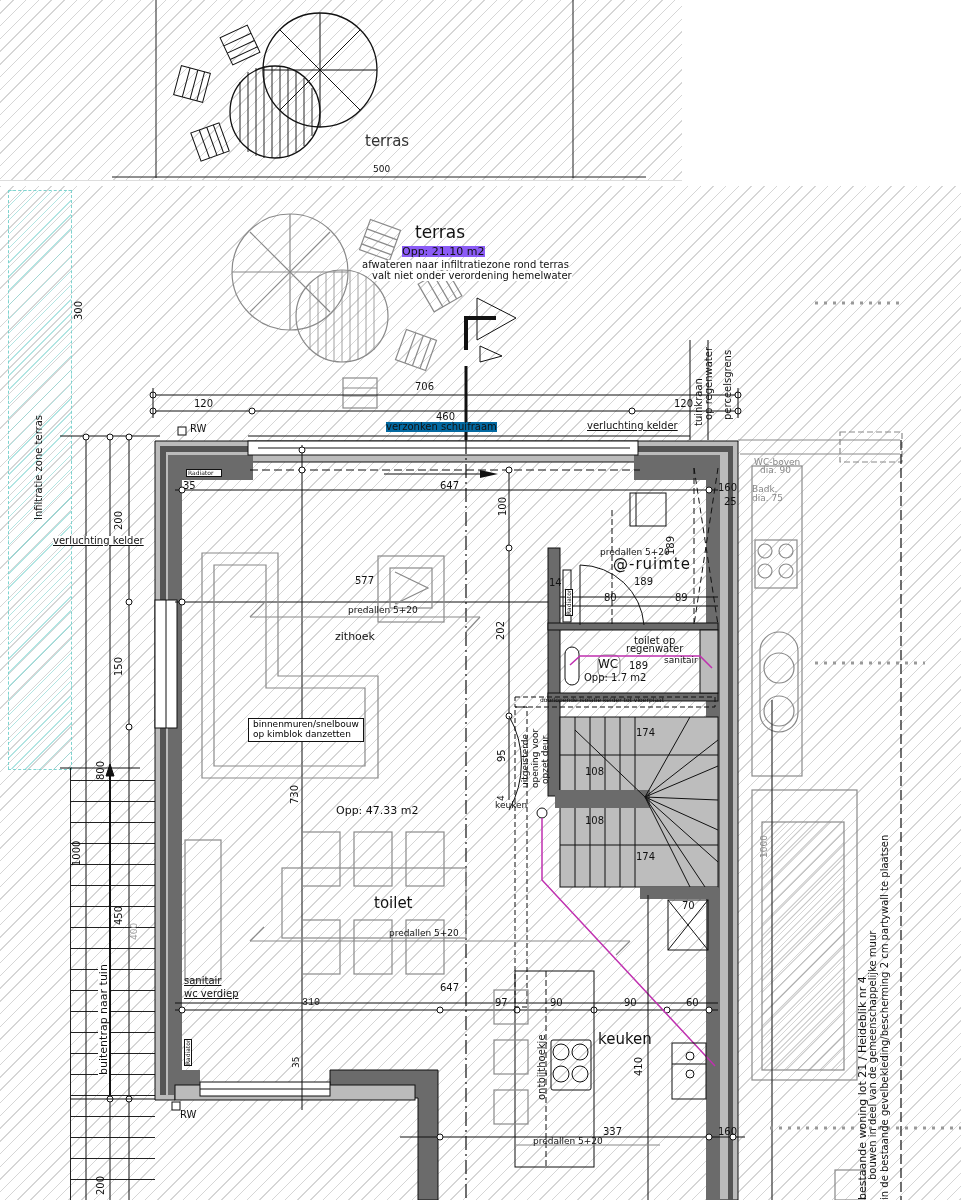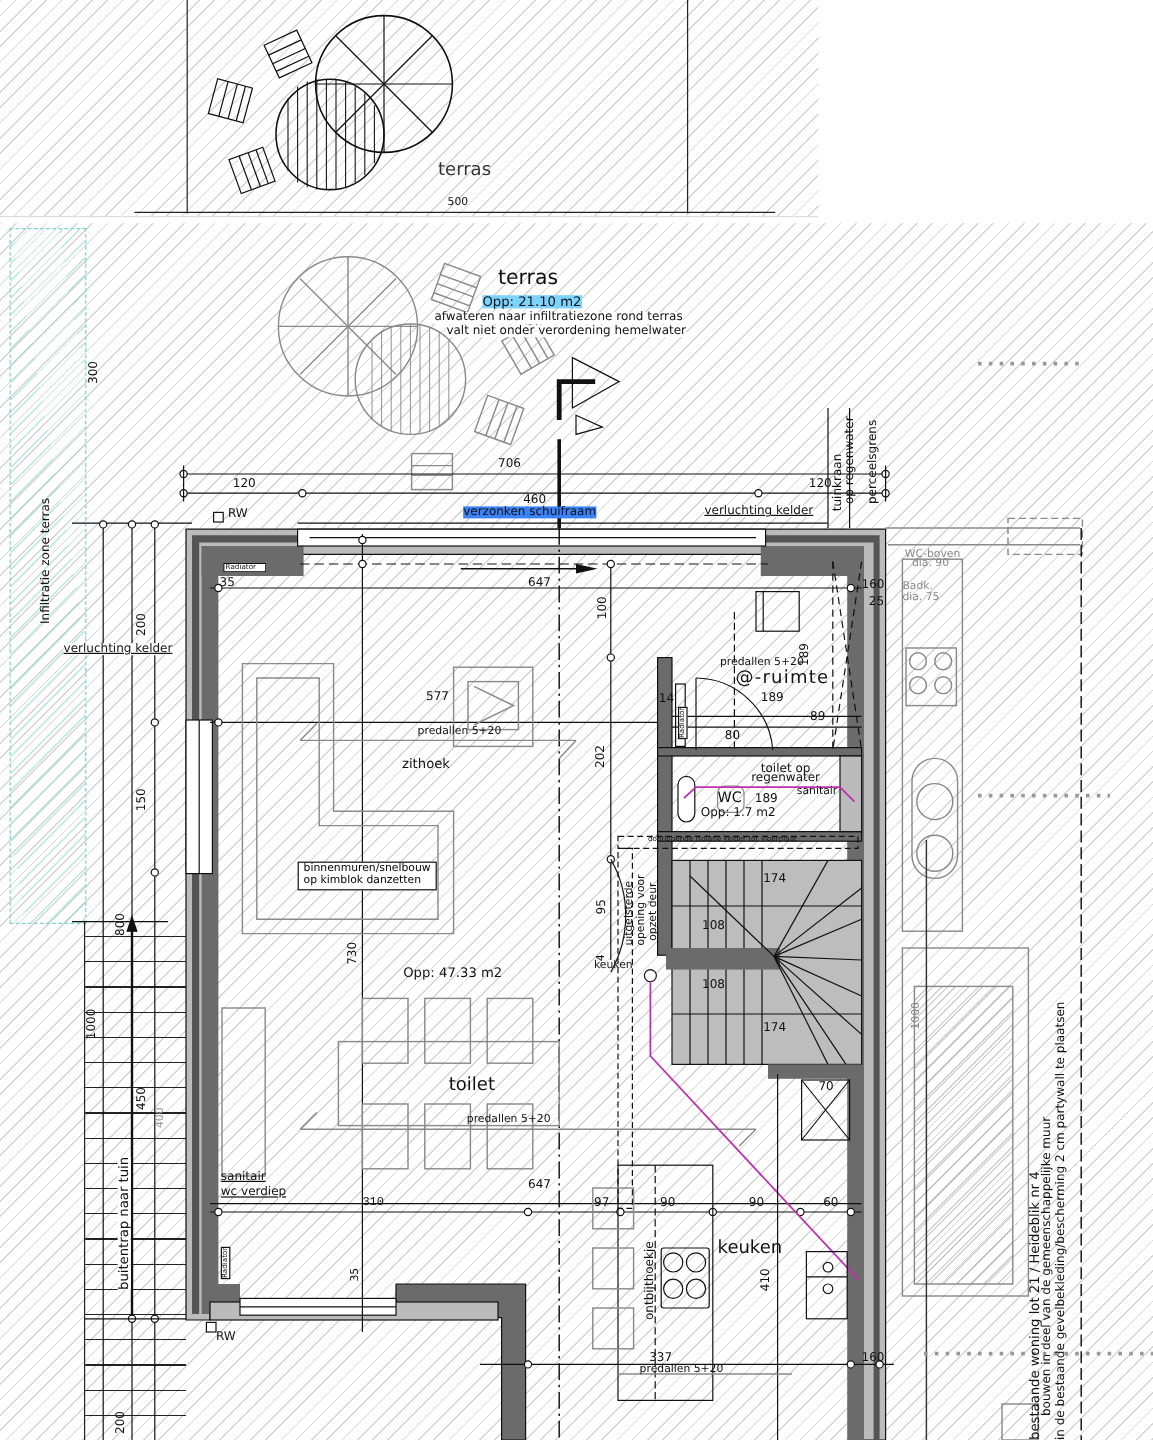--- a/index.html
+++ b/index.html
@@ -364,31 +364,31 @@
     <line x1="815" y1="303" x2="905" y2="303" stroke="#999" stroke-width="3" stroke-dasharray="3,6"></line>
     <line x1="815" y1="663" x2="925" y2="663" stroke="#999" stroke-width="3" stroke-dasharray="3,6"></line>
     <line x1="770" y1="1128" x2="961" y2="1128" stroke="#999" stroke-width="3" stroke-dasharray="3,6"></line>
   </g>
 
   <rect x="178" y="427" width="8" height="8" fill="#fff" stroke="#111"></rect>
   <rect x="172" y="1102" width="8" height="8" fill="#fff" stroke="#111"></rect>
 </svg>
 
 <div class="lbl" style="left:415px;top:224px;font-size:17px;">terras</div>
-<div class="lbl" style="left:402px;top:246px;font-size:11px;background:#7dd3fc;">Opp:  21.10 m2</div>
+<div class="lbl" style="left:402px;top:246px;font-size:11px;background:#8b5cf6;">Opp:  21.10 m2</div>
 <div class="lbl" style="left:362px;top:260px;font-size:10px;background:#fff;">afwateren naar infiltratiezone rond terras</div>
 <div class="lbl" style="left:372px;top:271px;font-size:10px;background:#fff;">valt niet onder verordening hemelwater</div>
 <div class="lbl" style="left:415px;top:382px;font-size:10px;">706</div>
 <div class="lbl" style="left:194px;top:399px;font-size:10px;">120</div>
 <div class="lbl" style="left:436px;top:412px;font-size:10px;">460</div>
 <div class="lbl" style="left:674px;top:399px;font-size:10px;">120</div>
 <div class="lbl vert" style="left:74px;top:320px;font-size:10px;">300</div>
 
 <div class="lbl" style="left:190px;top:424px;font-size:10px;">RW</div>
-<div class="lbl" style="left:386px;top:422px;font-size:10px;background:#3b82f6;">verzonken schuifraam</div>
+<div class="lbl" style="left:386px;top:422px;font-size:10px;background:#0369a1;">verzonken schuifraam</div>
 <div class="lbl" style="left:587px;top:421px;font-size:10px;text-decoration:underline;background:#fff;">verluchting kelder</div>
 <div class="lbl vert" style="left:694px;top:426px;font-size:10px;">tuinkraan</div>
 <div class="lbl vert" style="left:704px;top:420px;font-size:10px;">op regenwater</div>
 <div class="lbl vert" style="left:723px;top:420px;font-size:10px;">perceelsgrens</div>
 
 <div class="lbl" style="left:53px;top:536px;font-size:10px;text-decoration:underline;background:#fff;">verluchting kelder</div>
 <div class="lbl vert" style="left:114px;top:530px;font-size:10px;">200</div>
 <div class="lbl vert" style="left:114px;top:676px;font-size:10px;">150</div>
 <div class="lbl vert" style="left:96px;top:780px;font-size:10px;">800</div>
 <div class="lbl vert" style="left:72px;top:866px;font-size:10px;">1000</div>
@@ -421,21 +421,21 @@
 <div class="lbl" style="left:302px;top:998px;font-size:10px;font-family:Liberation Mono, monospace;">310</div>
 <div class="lbl" style="left:471px;top:998px;font-size:10px;margin-left:24px;">97</div>
 <div class="lbl vert" style="left:184px;top:1066px;font-size:6px;border:1px solid #111;background:#fff;">Radiator</div>
 <div class="lbl vert" style="left:292px;top:1068px;font-size:9px;">35</div>
 
 <div class="lbl" style="left:600px;top:548px;font-size:9px;">predallen 5+20</div>
 <div class="lbl" style="left:613px;top:557px;font-size:15px;letter-spacing:1px;">@-ruimte</div>
 <div class="lbl vert" style="left:666px;top:555px;font-size:10px;">189</div>
 <div class="lbl" style="left:634px;top:577px;font-size:10px;">189</div>
 <div class="lbl" style="left:549px;top:578px;font-size:10px;">14</div>
-<div class="lbl" style="left:604px;top:593px;font-size:10px;margin-top:16px;">80</div>
+<div class="lbl" style="left:604px;top:593px;font-size:10px;">80</div>
 <div class="lbl" style="left:675px;top:593px;font-size:10px;">89</div>
 <div class="lbl vert" style="left:565px;top:616px;font-size:6px;border:1px solid #111;background:#fff;">Radiator</div>
 <div class="lbl" style="left:718px;top:483px;font-size:10px;">160</div>
 <div class="lbl" style="left:724px;top:497px;font-size:10px;">25</div>
 <div class="lbl" style="left:634px;top:636px;font-size:10px;">toilet op</div>
 <div class="lbl" style="left:626px;top:644px;font-size:10px;">regenwater</div>
 <div class="lbl" style="left:664px;top:656px;font-size:9px;">sanitair</div>
 <div class="lbl" style="left:598px;top:658px;font-size:12px;">WC</div>
 <div class="lbl" style="left:629px;top:661px;font-size:10px;">189</div>
 <div class="lbl" style="left:584px;top:673px;font-size:10px;">Opp:  1.7 m2</div>
@@ -451,21 +451,21 @@
 <div class="lbl" style="left:585px;top:816px;font-size:10px;">108</div>
 <div class="lbl" style="left:636px;top:852px;font-size:10px;">174</div>
 
 <div class="lbl" style="left:682px;top:901px;font-size:10px;">70</div>
 <div class="lbl" style="left:550px;top:998px;font-size:10px;">90</div>
 <div class="lbl" style="left:624px;top:998px;font-size:10px;">90</div>
 <div class="lbl" style="left:686px;top:998px;font-size:10px;">60</div>
 <div class="lbl" style="left:598px;top:1032px;font-size:15px;">keuken</div>
 <div class="lbl vert" style="left:634px;top:1076px;font-size:10px;">410</div>
 <div class="lbl vert" style="left:537px;top:1100px;font-size:10px;">ontbijthoekje</div>
-<div class="lbl" style="left:541px;top:1127px;font-size:10px;">337</div>
+<div class="lbl" style="left:603px;top:1127px;font-size:10px;">337</div>
 <div class="lbl" style="left:533px;top:1137px;font-size:9px;">predallen 5+20</div>
 <div class="lbl" style="left:718px;top:1127px;font-size:10px;">160</div>
 
 <div class="lbl" style="left:754px;top:458px;font-size:9px;color:#888;">WC-boven</div>
 <div class="lbl" style="left:760px;top:466px;font-size:9px;color:#888;">dia. 90</div>
 <div class="lbl" style="left:752px;top:485px;font-size:9px;color:#888;">Badk.</div>
 <div class="lbl" style="left:752px;top:494px;font-size:9px;color:#888;">dia. 75</div>
 <div class="lbl vert" style="left:760px;top:858px;font-size:9px;color:#888;">1000</div>
 <div class="lbl vert" style="left:857px;top:1200px;font-size:11px;">bestaande woning lot 21 / Heideblik nr 4</div>
 <div class="lbl vert" style="left:868px;top:1180px;font-size:10px;">bouwen in deel van de gemeenschappelijke muur</div>

